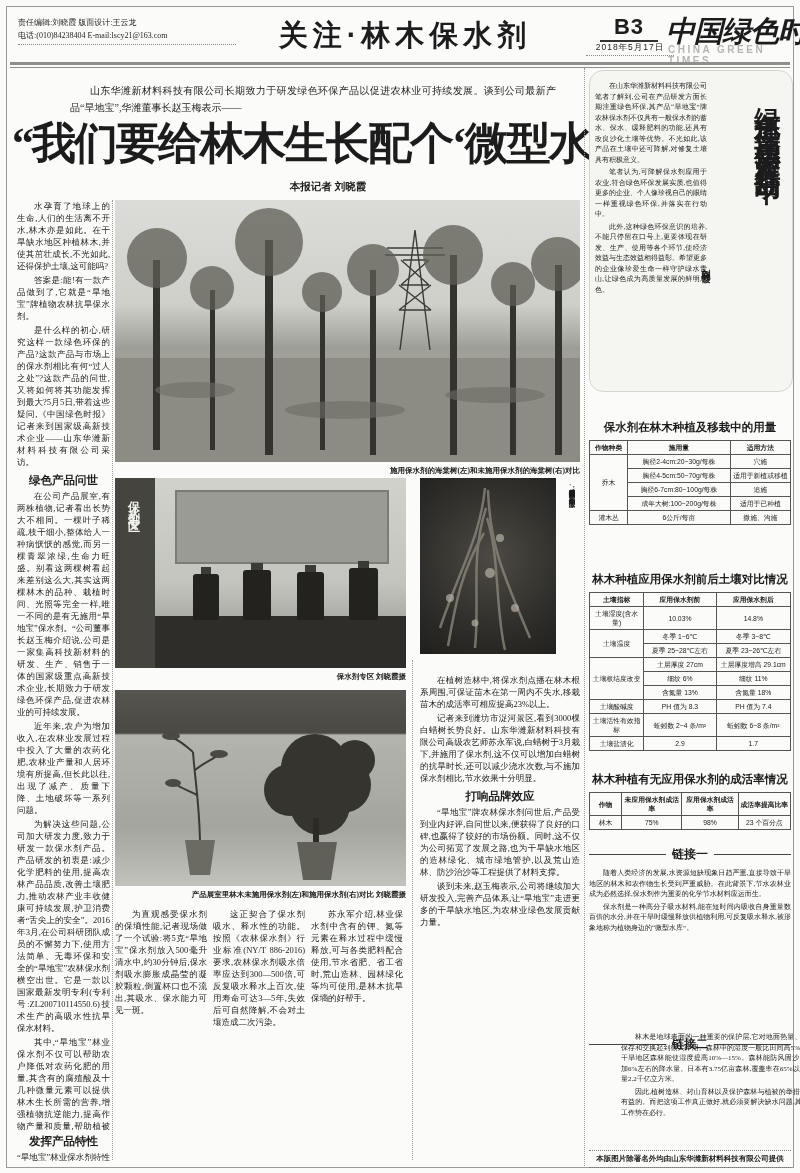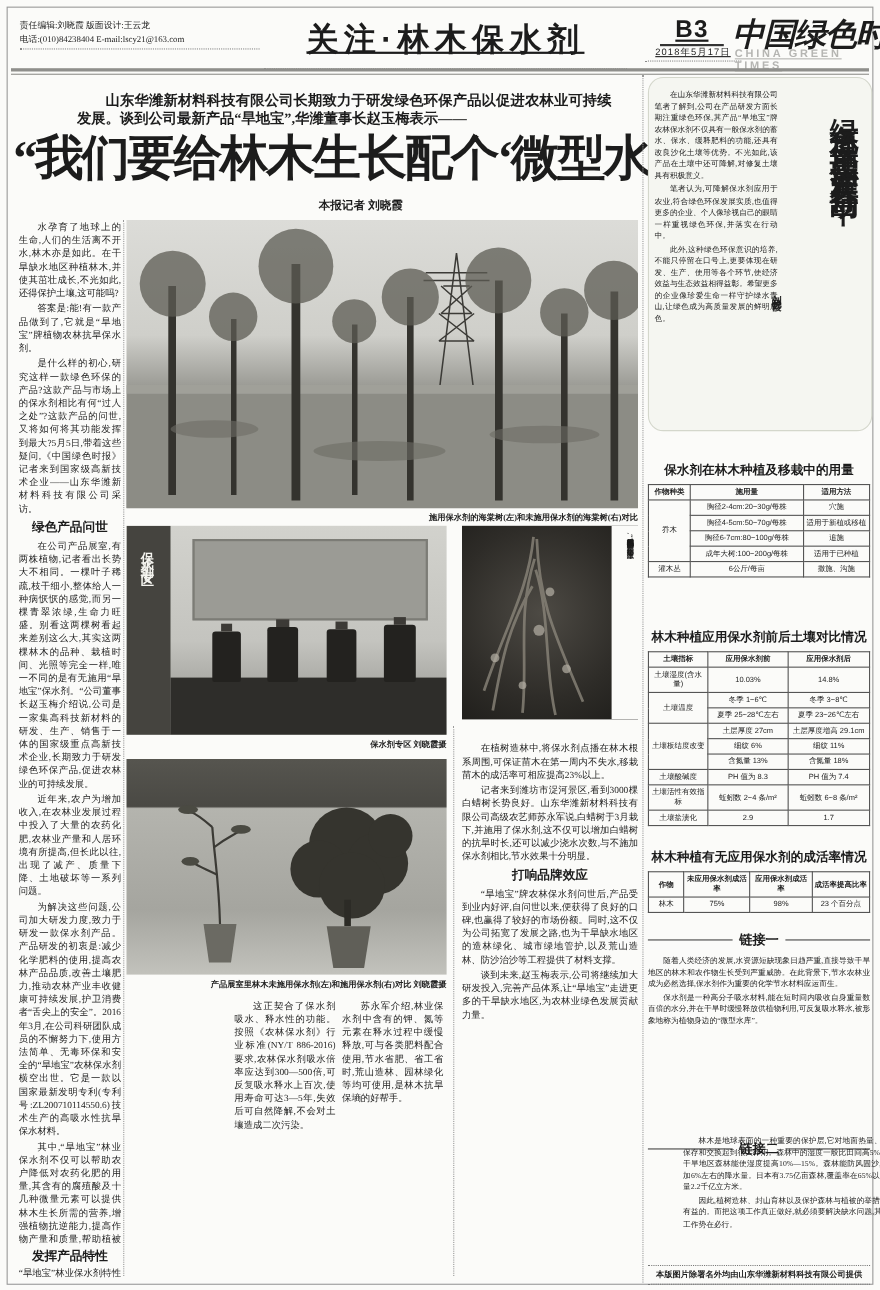--- a/index.html
+++ b/index.html
@@ -1,38 +1,38 @@
 <!DOCTYPE html>
 <html><head>
 <meta charset="utf-8">
 <style>
   html,body{margin:0;padding:0;}
   body{width:800px;height:1173px;position:relative;background:#efefec;
        font-family:"Liberation Serif","DejaVu Serif",serif;color:#1c1c1c;overflow:hidden;}
   .page{position:absolute;left:0;top:0;width:800px;height:1173px;background:#fbfbf9;}
   .frame{position:absolute;left:6px;top:6px;width:786px;height:1160px;border:1px solid #999;pointer-events:none;}
   .abs{position:absolute;}
-  .sans{font-family:"Liberation Sans","DejaVu Sans",sans-serif;text-decoration:underline;}
+  .sans{font-family:"Liberation Sans","DejaVu Sans",sans-serif;}
   .small{font-size:8.5px;line-height:12px;text-align:justify;}
   .tiny{font-size:7px;line-height:10.5px;text-align:justify;}
   .p{margin:0 0 2px 0;text-indent:2em;}
   .subhead{font-weight:bold;font-size:11.5px;text-align:center;margin:6px 0 4px 0;
            font-family:"Liberation Sans","DejaVu Sans",sans-serif;}
   .dotted-v{border-left:1px dotted #9a9a9a;width:0;}
   .caption{font-size:7.5px;font-weight:bold;text-align:right;color:#222;}
   
   .editorbox{font-size:8px;line-height:13px;border-bottom:1px dotted #888;padding-bottom:2px;}
   .sectiontitle{font-size:29px;font-weight:900;letter-spacing:5px;text-align:center;}
   .pageno{font-size:22px;font-weight:900;letter-spacing:1px;border-bottom:2px solid #333;text-align:center;}
   .dateline{font-size:8.5px;letter-spacing:1px;text-align:center;border-bottom:1px dotted #888;padding:1px 0;}
   .masthead{font-size:29px;font-weight:900;font-style:italic;letter-spacing:-1px;white-space:nowrap;}
   .masthead-en{font-size:10px;letter-spacing:2.5px;color:#b5b5b2;font-weight:bold;}
   .dbl-rule{border-top:3px solid #8f8f8c;border-bottom:1px solid #8f8f8c;height:2px;}
   
-  .intro{font-size:13px;line-height:17px;font-weight:bold;text-align:justify;text-indent:2em;}
+  .intro{font-size:10px;line-height:17px;font-weight:normal;text-align:justify;text-indent:2em;}
   .headline{font-size:44px;font-weight:900;letter-spacing:-2px;text-align:center;white-space:nowrap;}
   .byline{font-size:10.5px;font-weight:bold;text-align:center;font-family:"Liberation Sans","DejaVu Sans",sans-serif;}
   
   .photo{overflow:hidden;}
   .ph-trees{background:linear-gradient(#dcdcd8 0%,#cfcfca 40%,#9a9a94 58%,#7e7e78 75%,#6a6a64 100%);}
   .ph-bottles{background:linear-gradient(#d2d2cd 0%,#c4c4bf 55%,#8b8b86 100%);}
   .ph-roots{background:radial-gradient(circle at 45% 45%,#4d4a44 0%,#2e2c28 60%,#1d1c19 100%);}
   .ph-plants{background:linear-gradient(#56554f 0%,#4a4944 22%,#b4b4ae 23%,#a5a59f 70%,#c2c2bc 100%);}
   .bottle{position:absolute;background:#23221f;border-radius:3px 3px 2px 2px;}
   .bottle:before{content:"";position:absolute;left:30%;top:-7px;width:40%;height:7px;background:#3c3a36;}
@@ -202,20 +202,23 @@
           <circle cx="175" cy="100" r="26"></circle>
         <circle cx="205" cy="115" r="30"></circle>
           <circle cx="240" cy="70" r="20"></circle>
       </g>
       <rect x="198" y="128" width="6" height="24" fill="#2c2b26"></rect>
       <path d="M182,152 L222,152 L216,190 L188,190 Z" fill="#605f58"></path>
     </svg>
   </div>
   <div class="abs caption" style="left:130px;top:890px;width:276px;">产品展室里林木未施用保水剂(左)和施用保水剂(右)对比    刘晓霞摄</div>
 
+  <div class="abs small colclip" style="left:115px;top:908px;width:92px;height:252px;">
+    <p class="p">为直观感受保水剂的保墒性能,记者现场做了一个试验:将5克“旱地宝”保水剂放入500毫升清水中,约30分钟后,保水剂吸水膨胀成晶莹的凝胶颗粒,倒置杯口也不流出,其吸水、保水能力可见一斑。</p>
+  </div>
   <div class="abs small colclip" style="left:213px;top:908px;width:92px;height:252px;">
     <p class="p">这正契合了保水剂吸水、释水性的功能。按照《农林保水剂》行业标准(NY/T 886-2016)要求,农林保水剂吸水倍率应达到300—500倍,可反复吸水释水上百次,使用寿命可达3—5年,失效后可自然降解,不会对土壤造成二次污染。</p>
   </div>
   <div class="abs small colclip" style="left:311px;top:908px;width:92px;height:252px;">
     <p class="p">苏永军介绍,林业保水剂中含有的钾、氮等元素在释水过程中缓慢释放,可与各类肥料配合使用,节水省肥、省工省时,荒山造林、园林绿化等均可使用,是林木抗旱保墒的好帮手。</p>
   </div>
 
   <div class="abs greenbox" style="left:589px;top:70px;width:202px;height:320px;border-radius:14px;">
     <div class="abs tiny colclip" style="left:5px;top:10px;width:112px;height:300px;">
       <p class="p">在山东华潍新材料科技有限公司笔者了解到,公司在产品研发方面长期注重绿色环保,其产品“旱地宝”牌农林保水剂不仅具有一般保水剂的蓄水、保水、缓释肥料的功能,还具有改良沙化土壤等优势。不光如此,该产品在土壤中还可降解,对修复土壤具有积极意义。</p>

